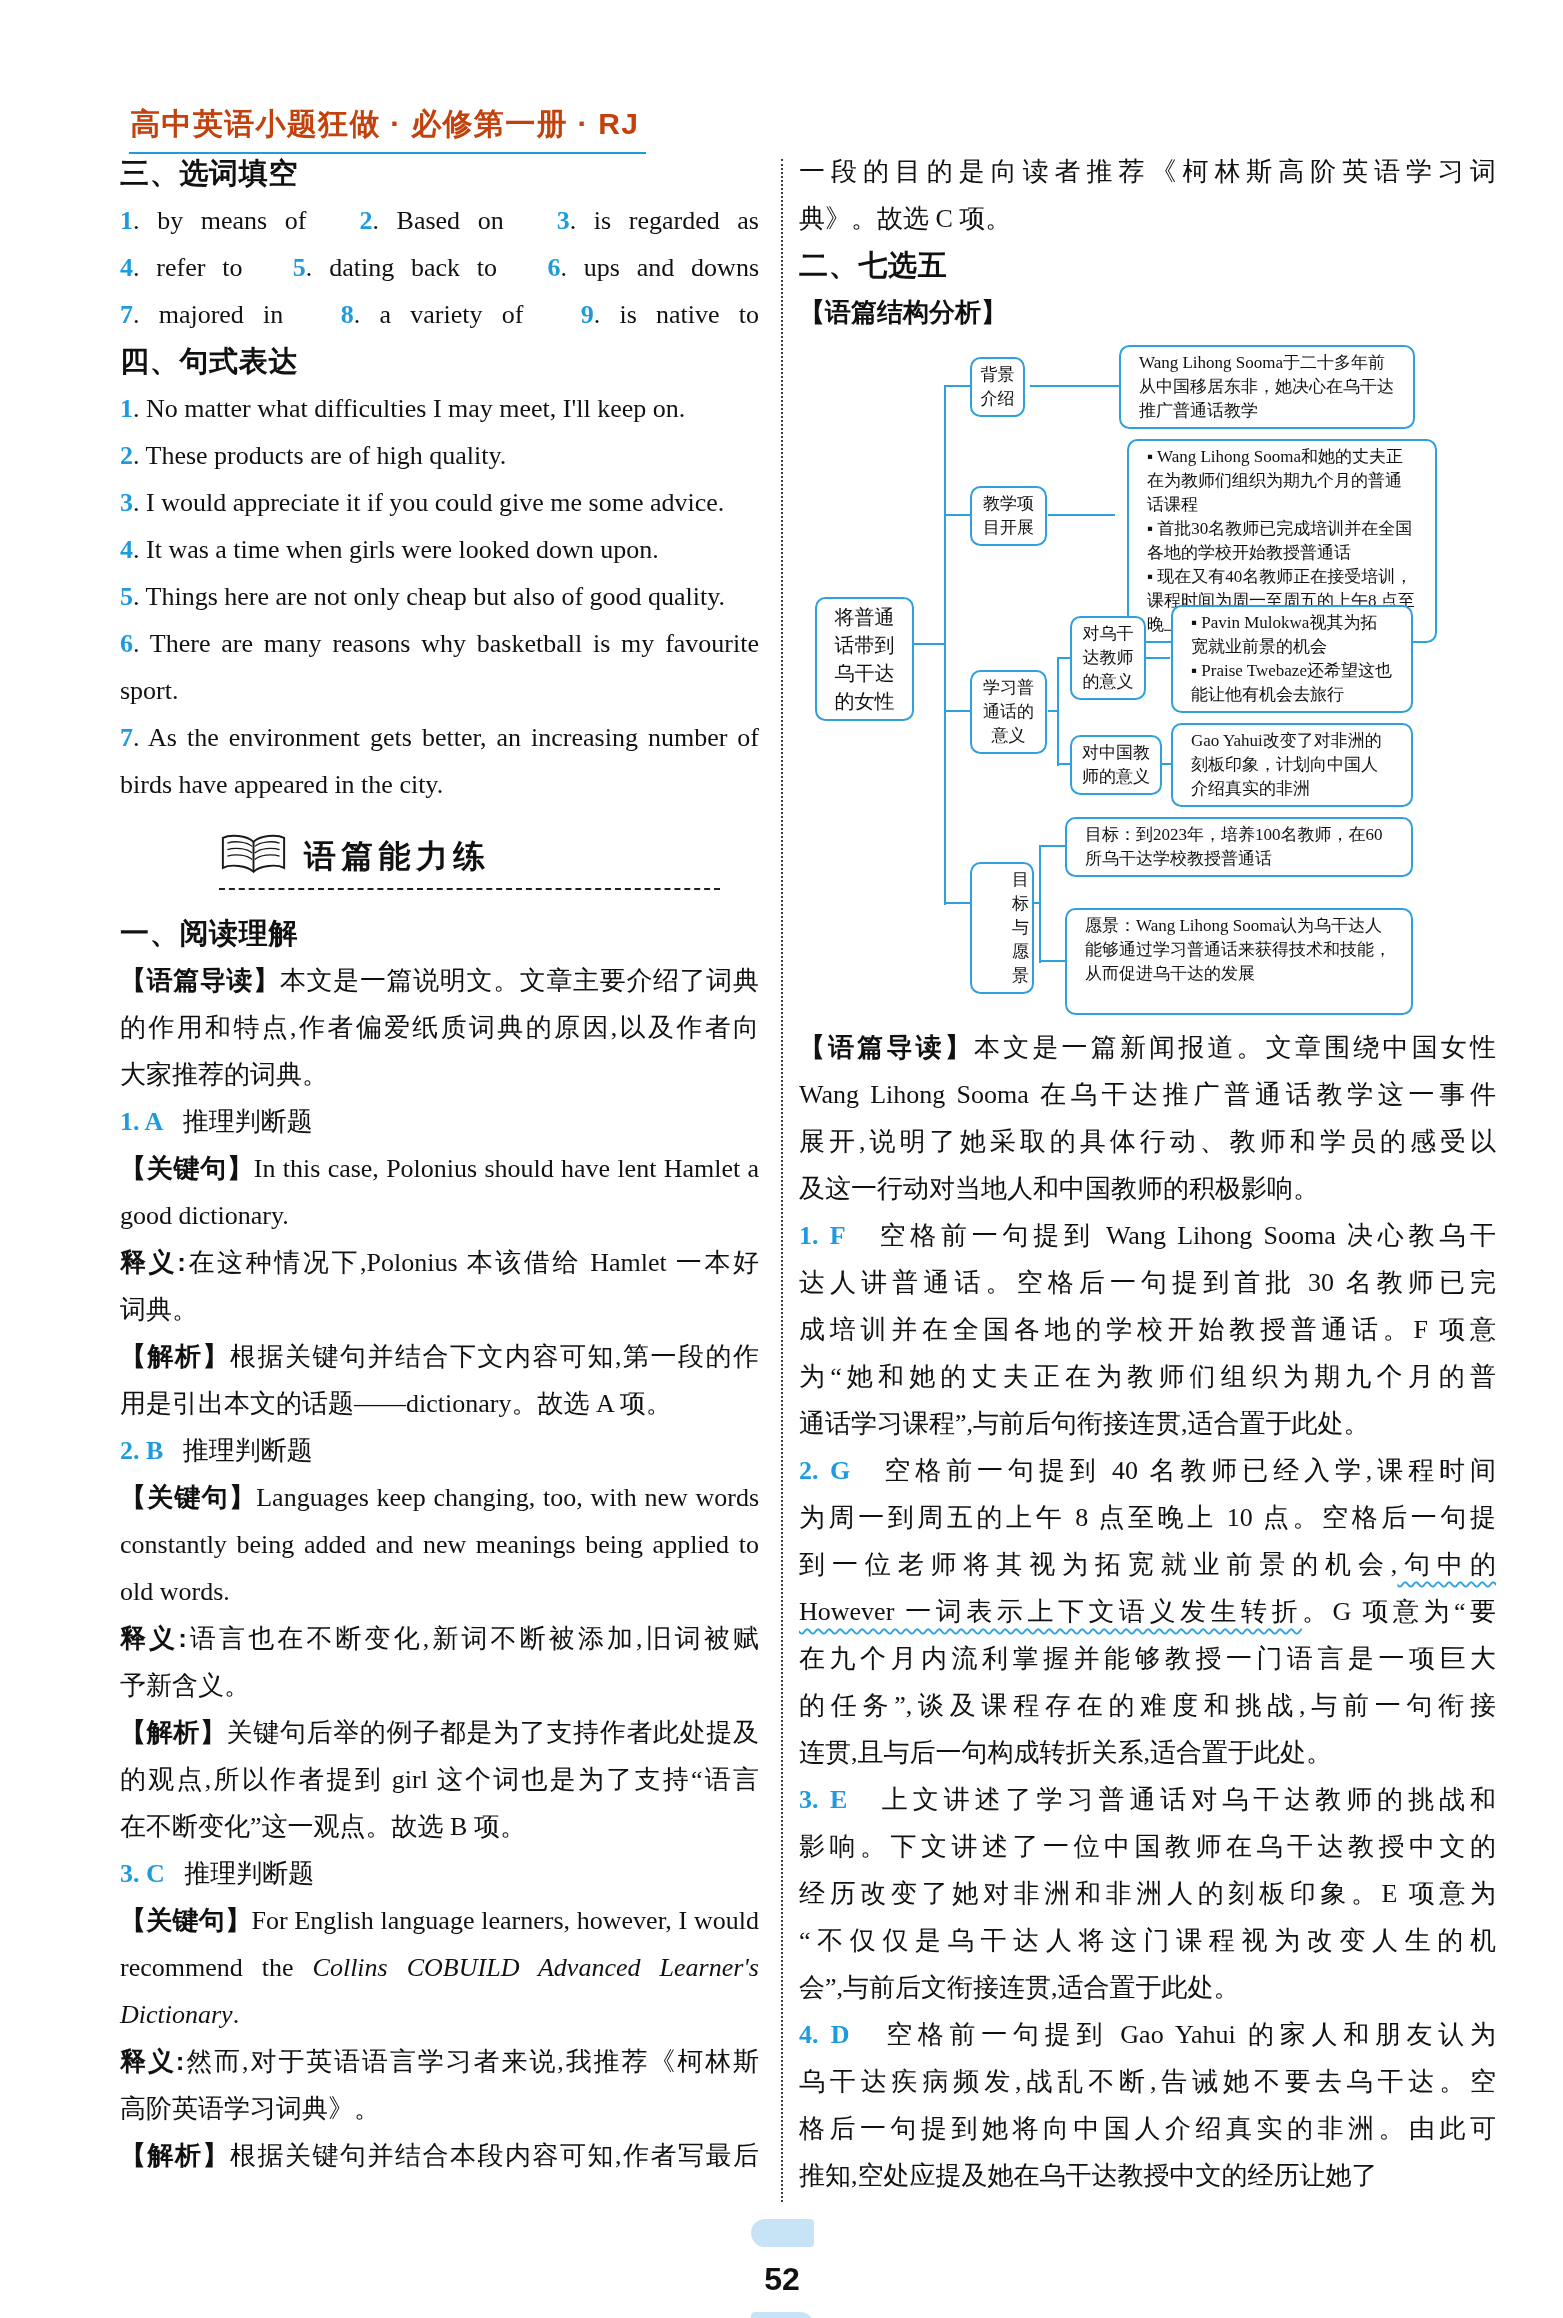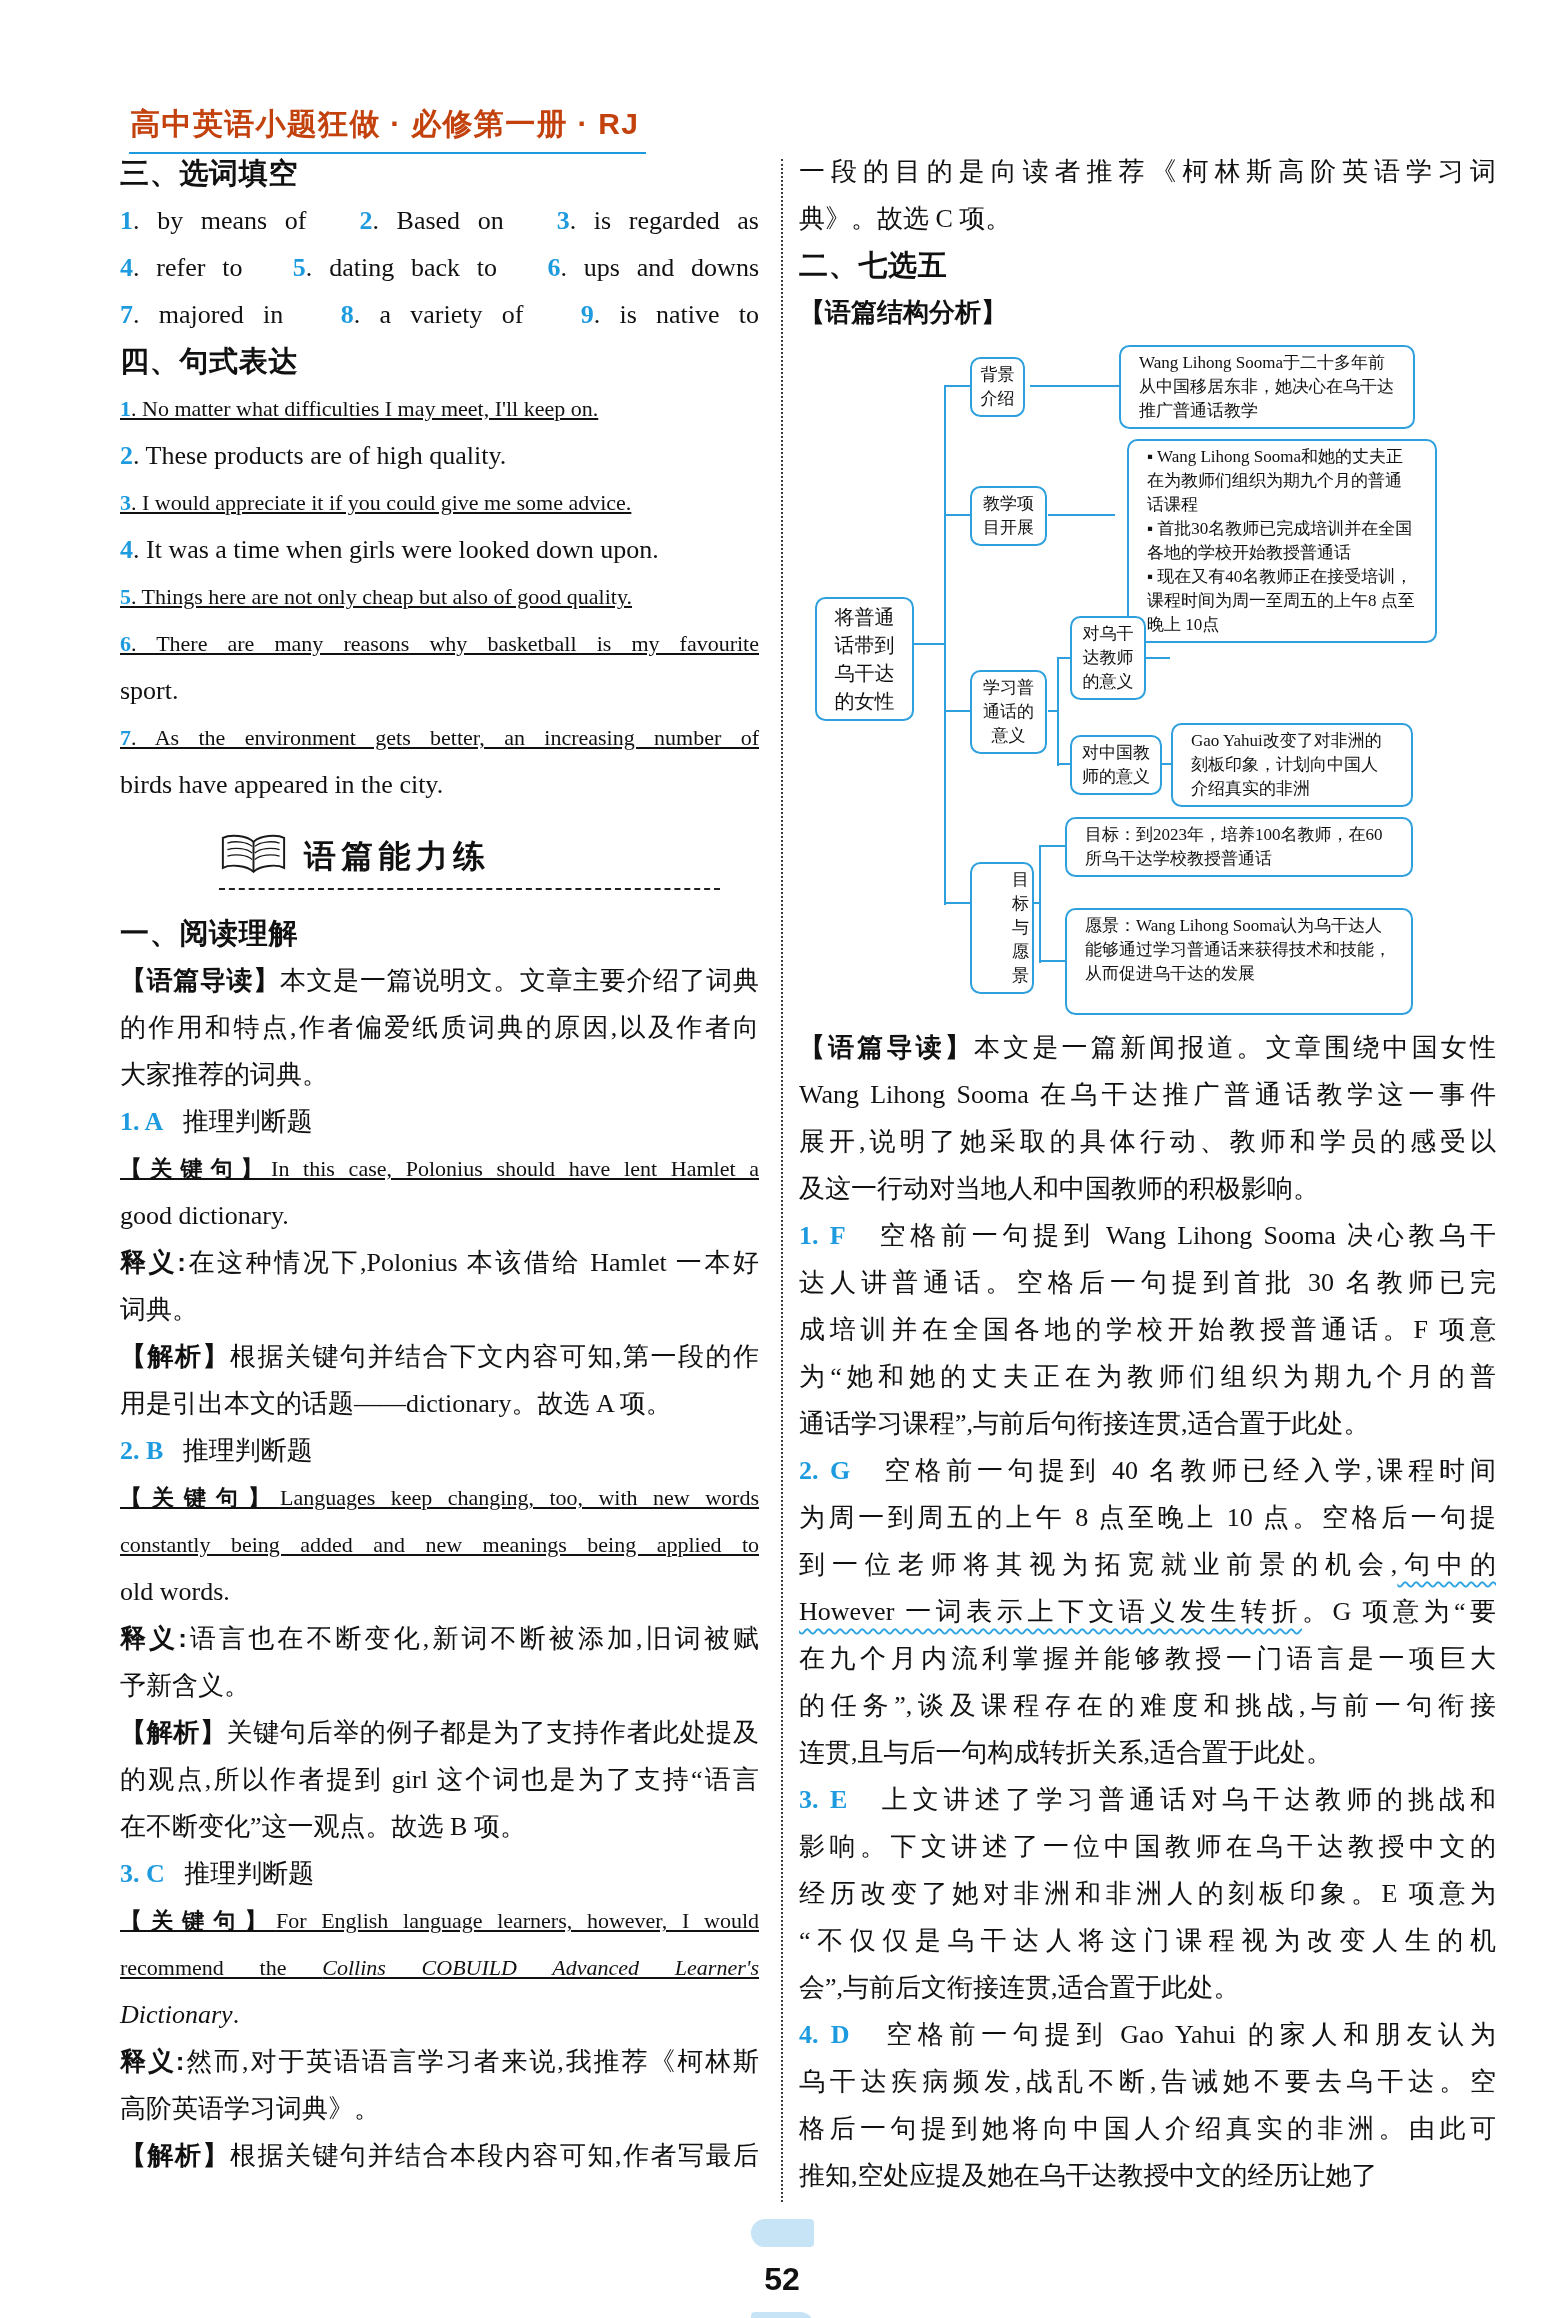--- a/index.html
+++ b/index.html
@@ -34,21 +34,21 @@
   .col-right .line{font-size:26px;}
   .line.h{
     font-family:"Liberation Sans","DejaVu Sans",sans-serif;
     font-weight:bold;font-size:29px;letter-spacing:0.7px;
   }
   .line.h2{
     font-family:"Liberation Sans","DejaVu Sans",sans-serif;
     font-weight:bold;font-size:26px;
   }
   .line.j{text-align:justify;text-align-last:justify;}
-  .line.en{font-size:22px;text-decoration:underline;}
+  .line.en{font-size:26px;}
   .blue{color:#1e9bdf;font-weight:bold;}
   .tag{font-family:"Liberation Sans","DejaVu Sans",sans-serif;font-weight:bold;}
   .it{font-style:italic;}
   .wavy{
     text-decoration:underline;
     text-decoration-style:wavy;
     text-decoration-color:#2ba3e3;
     text-decoration-thickness:2.3px;
     text-underline-offset:8px;
   }
@@ -194,20 +194,22 @@
       <div class="cb" style="left:304px;top:0;width:296px;min-height:83px;">Wang Lihong Sooma于二十多年前从中国移居东非，她决心在乌干达推广普通话教学</div>
 
       <div class="cb cl" style="left:155px;top:141px;width:77px;">教学项目开展</div>
       <div class="cb" style="left:312px;top:94px;width:310px;min-height:154px;">▪ Wang Lihong Sooma和她的丈夫正在为教师们组织为期九个月的普通话课程
 ▪ 首批30名教师已完成培训并在全国各地的学校开始教授普通话
 ▪ 现在又有40名教师正在接受培训，课程时间为周一至周五的上午8 点至晚上 10点</div>
 
       <div class="cb cl" style="left:155px;top:325px;width:77px;">学习普通话的意义</div>
 
       <div class="cb cl" style="left:255px;top:271px;width:76px;">对乌干达教师的意义</div>
+      <div class="cb" style="left:356px;top:260px;width:242px;min-height:107px;">▪ Pavin Mulokwa视其为拓宽就业前景的机会
+▪ Praise Twebaze还希望这也能让他有机会去旅行</div>
 
       <div class="cb cl" style="left:255px;top:390px;width:92px;">对中国教师的意义</div>
       <div class="cb" style="left:356px;top:378px;width:242px;min-height:83px;">Gao Yahui改变了对非洲的刻板印象，计划向中国人介绍真实的非洲</div>
 
       <div class="cb cl" style="left:155px;top:517px;width:64px;padding-left:40px;">目标
 与
 愿景</div>
       <div class="cb" style="left:250px;top:472px;width:348px;min-height:59px;">目标：到2023年，培养100名教师，在60所乌干达学校教授普通话</div>
       <div class="cb" style="left:250px;top:563px;width:348px;min-height:107px;">愿景：Wang Lihong Sooma认为乌干达人能够通过学习普通话来获得技术和技能，从而促进乌干达的发展</div>
     </div>

